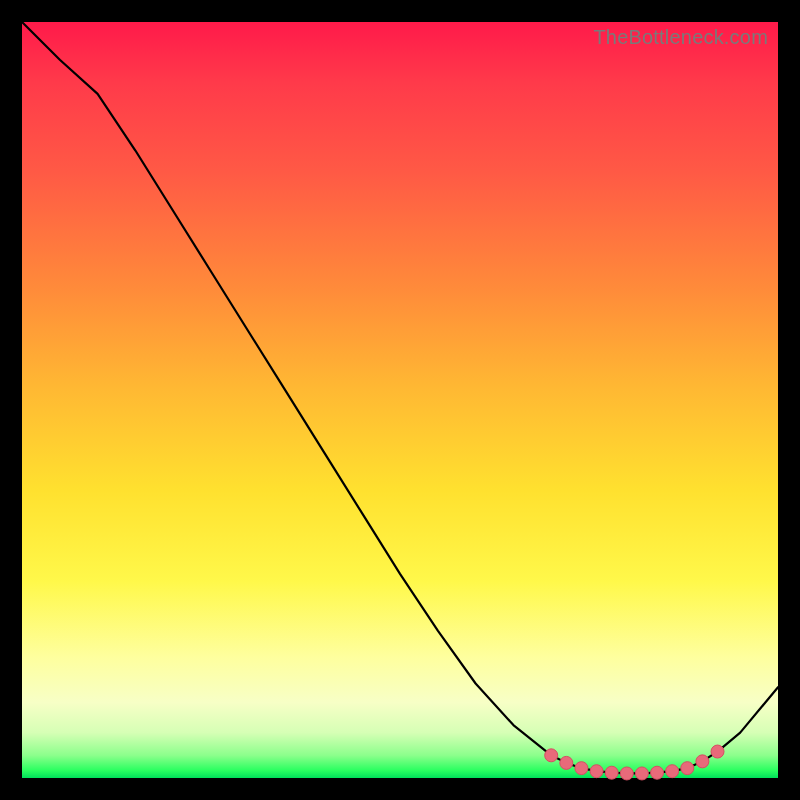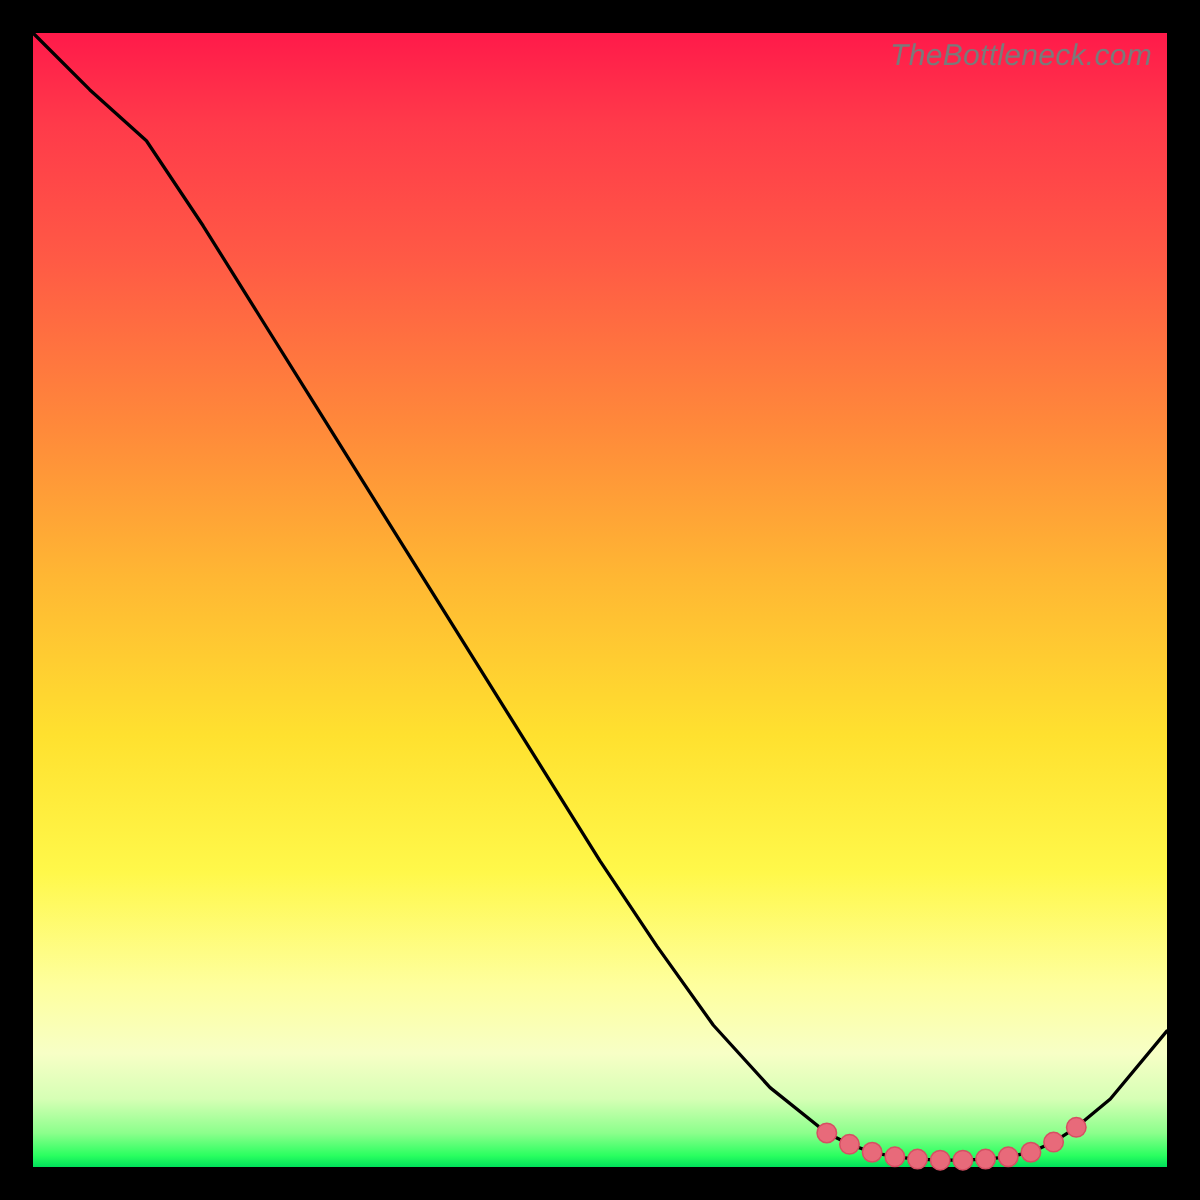--- a/index.html
+++ b/index.html
@@ -43,21 +43,20 @@
   }
   .watermark {
     position: absolute;
     top: 4px;
     right: 10px;
     color: #7a7a7a;
     font-size: 20px;
     letter-spacing: 0.2px;
     font-weight: 500;
     user-select: none;
-    font-style: italic;
   }
   svg.curve {
     position: absolute;
     left: 0;
     top: 0;
     width: 756px;
     height: 756px;
     overflow: visible;
   }
 </style>

